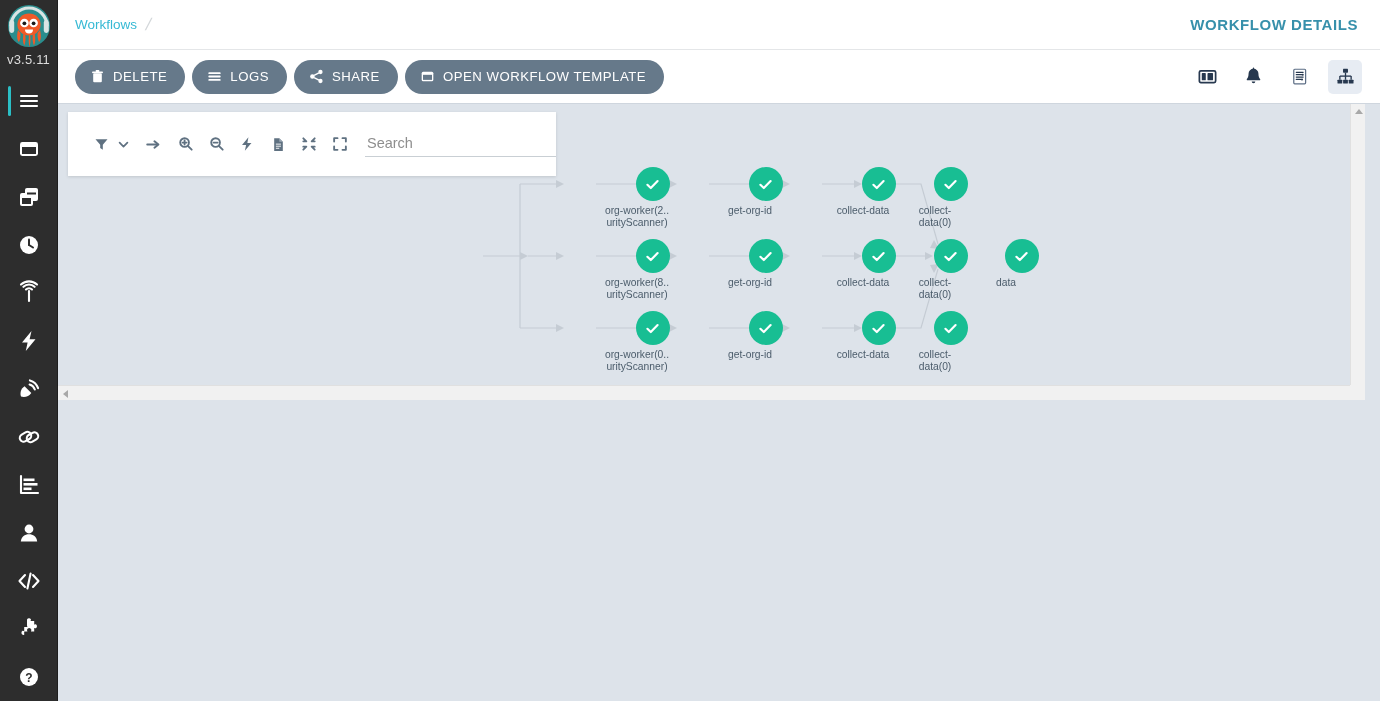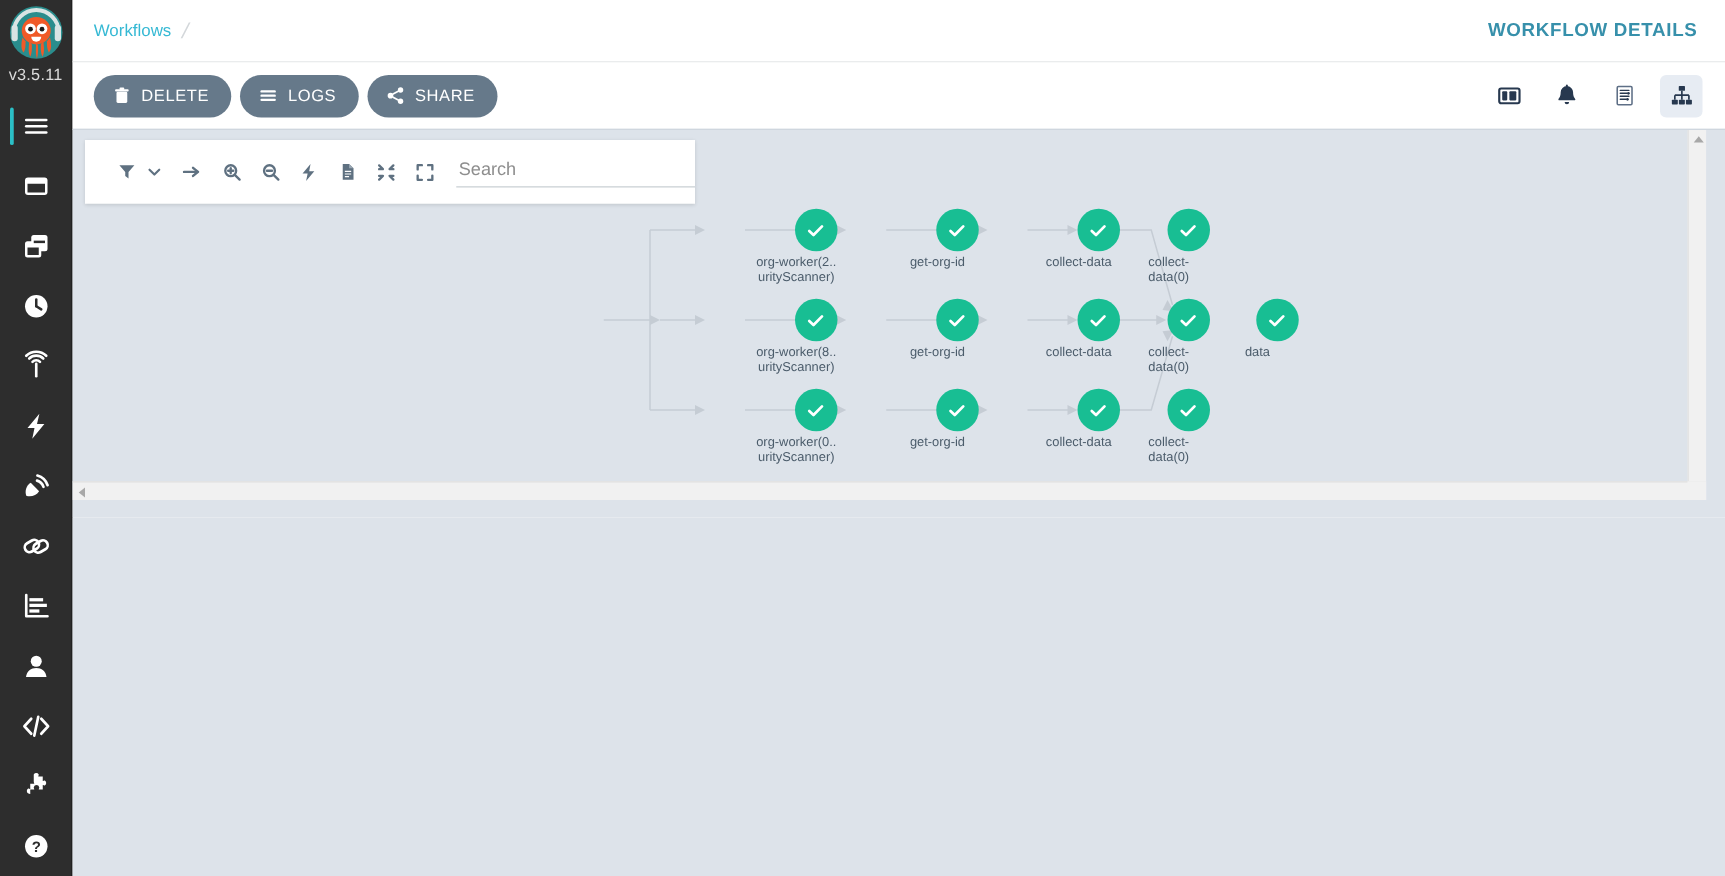--- a/index.html
+++ b/index.html
@@ -113,21 +113,21 @@
   }
   .canvas {
     position: absolute; left: 0; top: 0;
     width: 1307px; height: 296px;
     overflow: hidden;
   }
 
   
   .gtoolbar {
     position: absolute; left: 10px; top: 8px;
-    height: 51px; width: 488px;
+    height: 64px; width: 488px;
     background: #ffffff;
     box-shadow: 0 1px 3px rgba(0,0,0,.13);
     display: flex; align-items: center;
     padding-left: 20px;
     z-index: 6;
   }
   .gt-ic {
     width: 31px; height: 30px;
     display: flex; align-items: center; justify-content: center;
     cursor: pointer;
@@ -382,20 +382,27 @@
           <circle class="ic-f" cx="3.6" cy="8" r="2.4"></circle>
           <g stroke="#ffffff" stroke-width="1.5">
               <line x1="5.4" y1="6.9" x2="10.6" y2="4.1"></line>
               <line x1="5.4" y1="9.1" x2="10.6" y2="11.9"></line>
             </g>
         </svg>
         <span>SHARE</span>
       </button>
 
 
+      <button class="pill">
+        <svg width="15" height="15" viewBox="0 0 16 16">
+          <rect class="ic-f" x="1.8" y="3" width="12.4" height="10" rx="1.6"></rect>
+          <rect x="3.2" y="6.2" width="9.6" height="5.4" fill="#66798a"></rect>
+        </svg>
+        <span>OPEN WORKFLOW TEMPLATE</span>
+      </button>
 
     </div>
 
     <div class="right-icons">
 
       <div class="ricon">
         <svg width="21" height="21" viewBox="0 0 22 22">
           <rect class="nv-s" x="2.5" y="5" width="17" height="12.4" rx="1.6"></rect>
           <rect class="nv-f" x="5" y="7.4" width="4.2" height="7.6" rx=".7"></rect>
           <rect class="nv-f" x="11" y="7.4" width="5.8" height="7.6" rx=".7"></rect>

